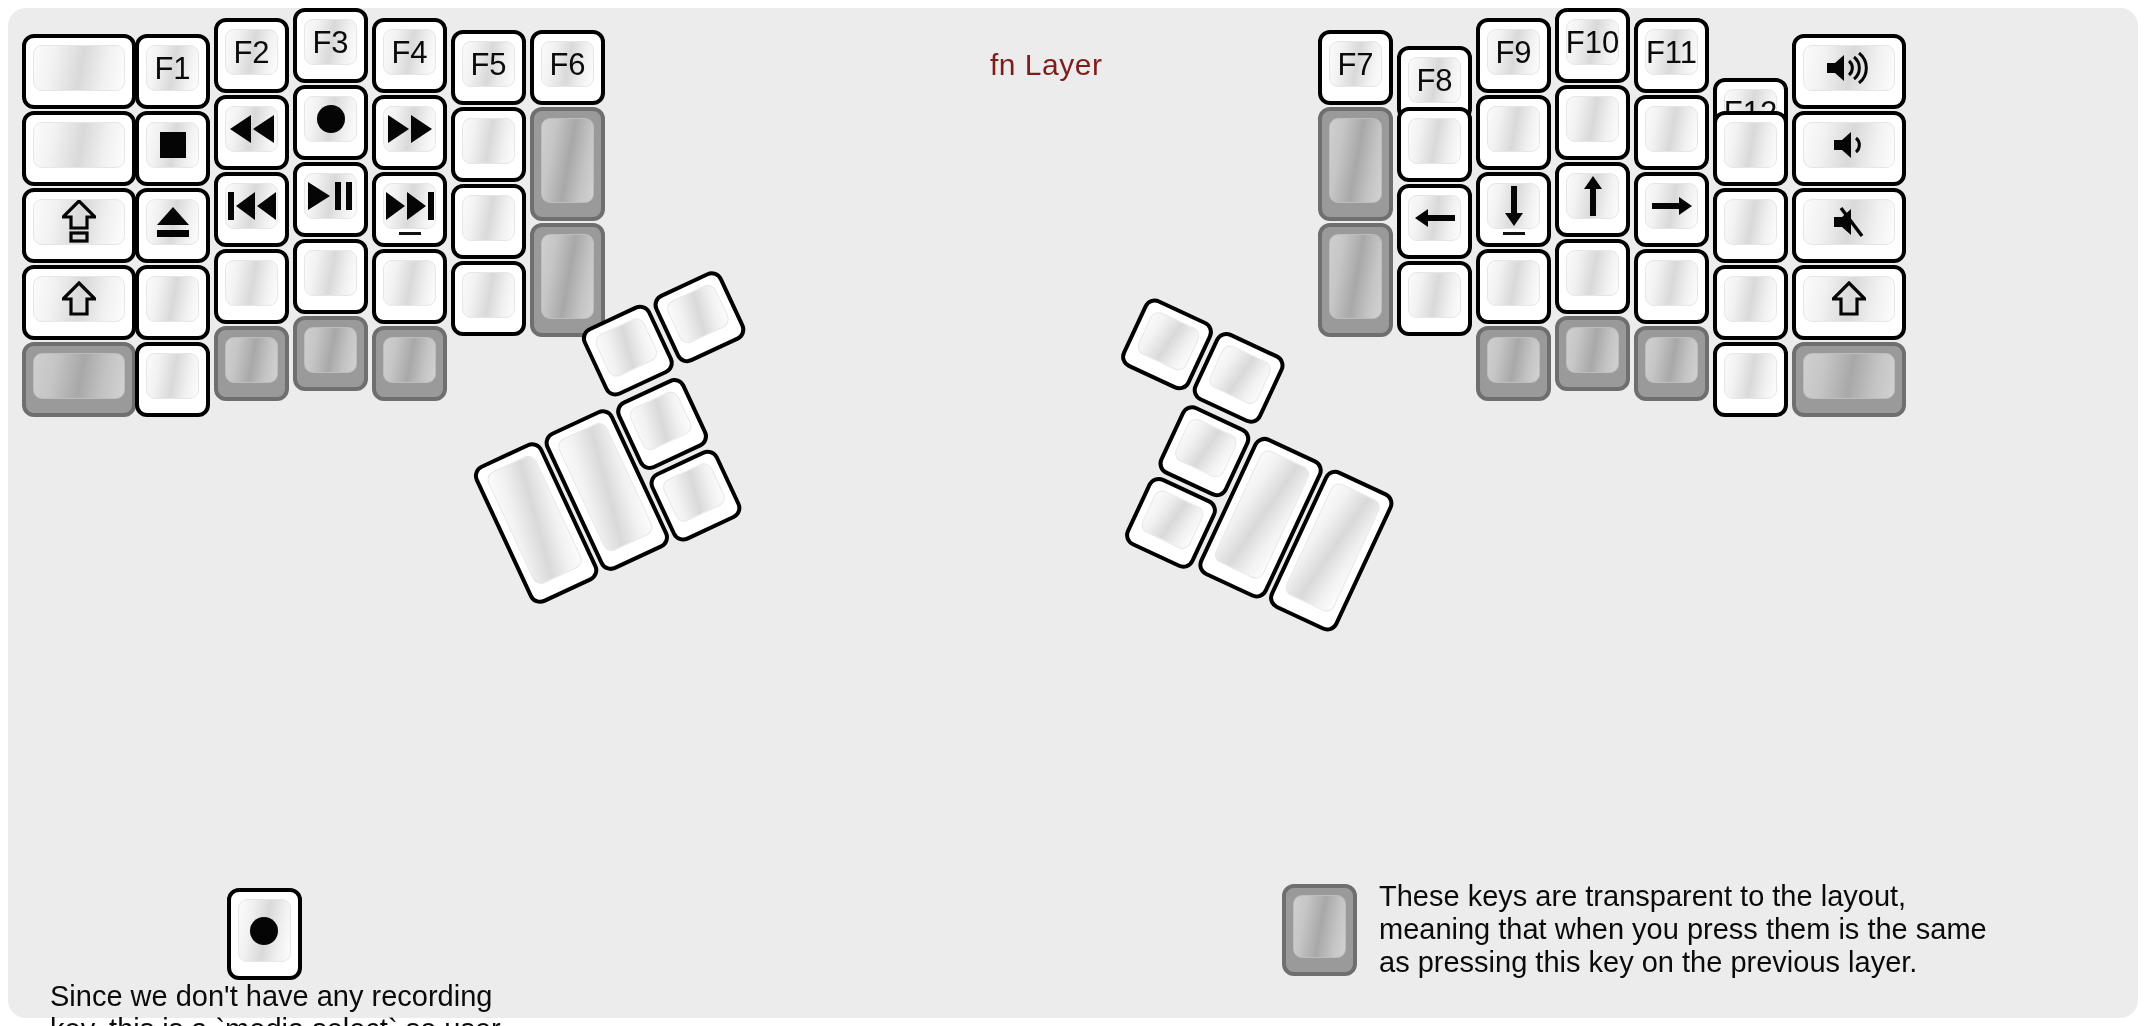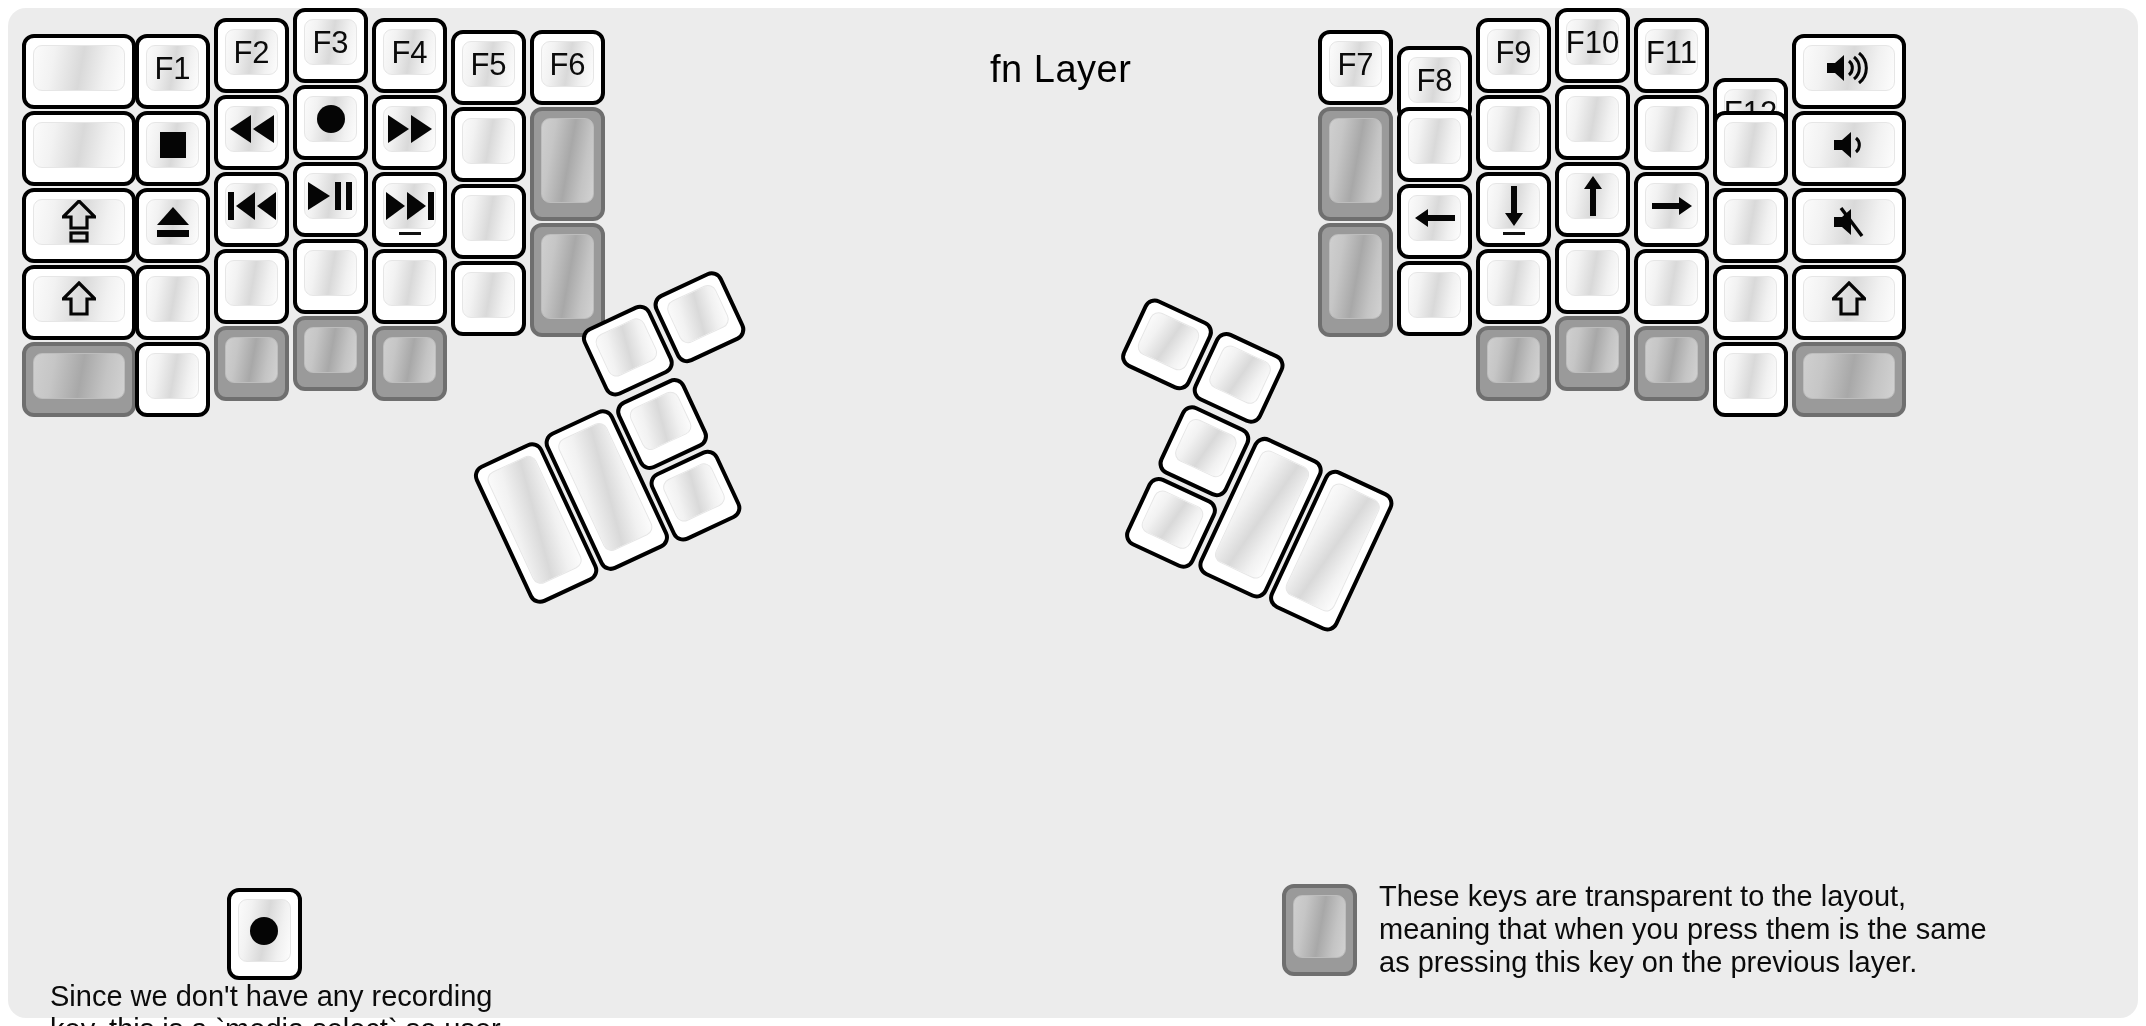--- a/index.html
+++ b/index.html
@@ -1,20 +1,20 @@
 <!DOCTYPE html>
 <html><head>
 <meta charset="utf-8">
 <title>fn Layer</title>
 <style>
   html,body{margin:0;padding:0;background:#fff;}
   body{width:2146px;height:1026px;font-family:"Liberation Sans",sans-serif;overflow:hidden;}
   #root{position:relative;width:2146px;height:1026px;background:#fff;}
   #panel{position:absolute;left:8px;top:8px;width:2130px;height:1010px;background:#ececec;border-radius:18px;}
-  #title{position:absolute;left:990px;top:48px;font-size:38px;color:#000000;letter-spacing:0.5px;white-space:nowrap;}
+  #title{position:absolute;left:990px;top:48px;font-size:30px;color:#7f1d1d;letter-spacing:0.5px;white-space:nowrap;}
 
   
   .key{position:absolute;box-sizing:border-box;border:4px solid #000;border-radius:12px;background:#ffffff;}
   .key .cap{position:absolute;left:7px;right:7px;top:7px;bottom:14px;border-radius:9px;
     background:linear-gradient(100deg,#fbfbfb 0%,#f2f2f2 22%,#d9d9d9 52%,#f1f1f1 78%,#fdfdfd 100%);
     border:1px solid #e6e6e6;display:flex;align-items:center;justify-content:center;overflow:hidden;}
   .key .lbl{font-size:31px;color:#0b0b0b;line-height:1;user-select:none;}
   .key .glyph{font-size:34px;color:#050505;line-height:1;}
   .key.tr{background:#9a9a9a;border-color:#6f6f6f;}
   .key.tr .cap{background:linear-gradient(100deg,#cfcfcf 0%,#c6c6c6 22%,#a8a8a8 52%,#c4c4c4 78%,#d2d2d2 100%);border-color:#bdbdbd;}

